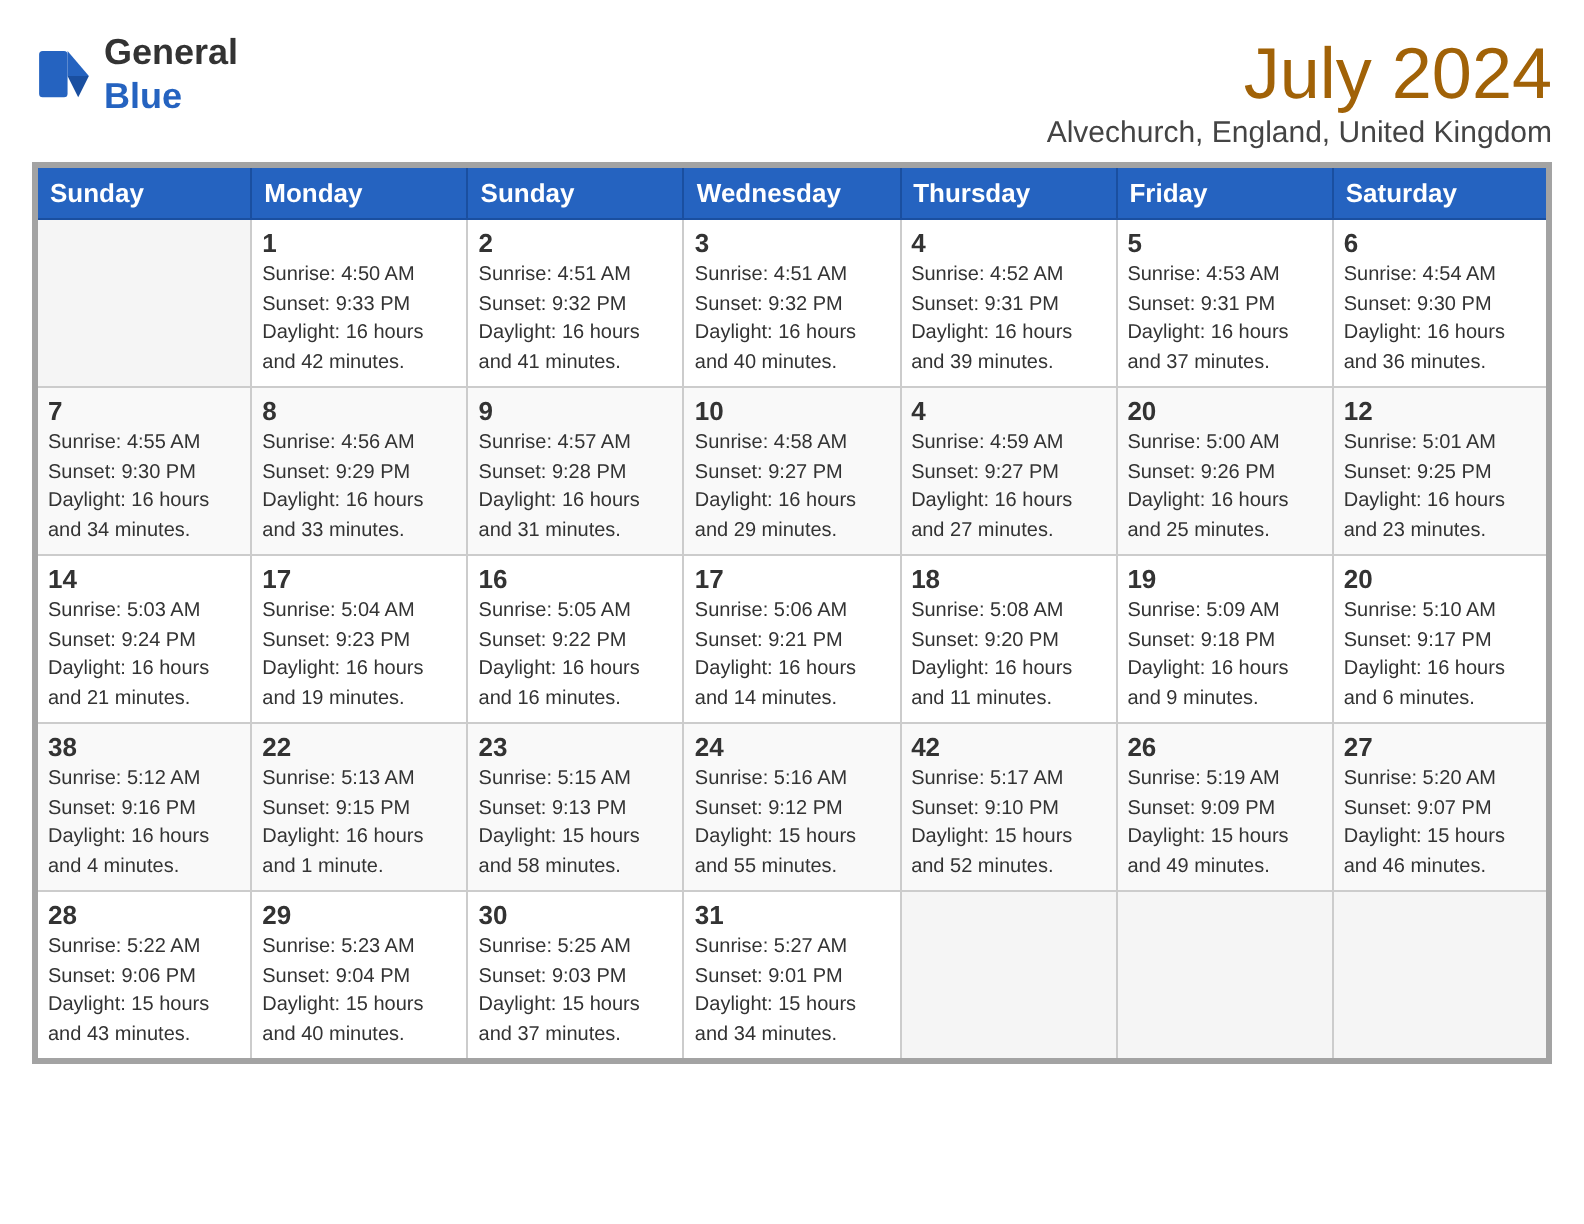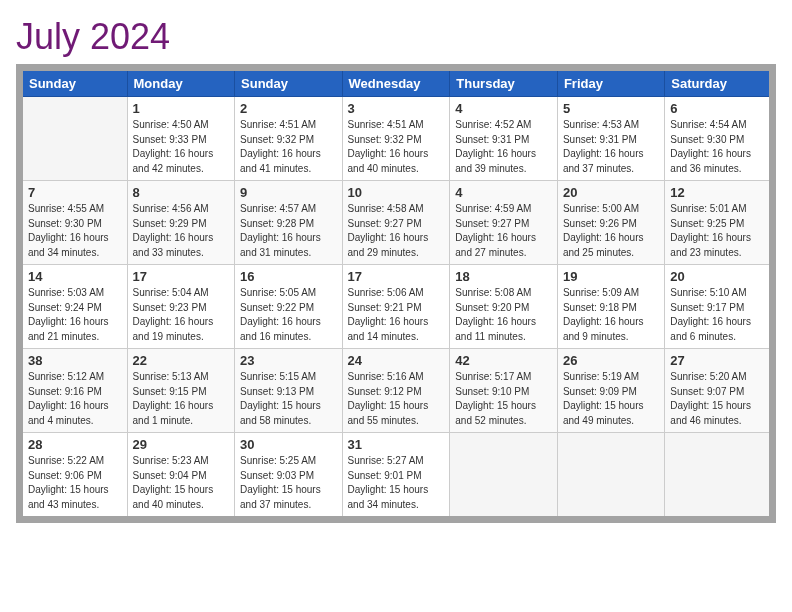--- a/index.html
+++ b/index.html
@@ -30,31 +30,31 @@
     .logo-blue { color: #2563c0; }
     .logo-icon {
       width: 32px;
       height: 32px;
     }
     .title-block {
       text-align: right;
     }
     .month-year {
       font-size: 36px;
-      color: #701a75;
+      color: #a16207;
       font-weight: normal;
     }
     .location {
       font-size: 15px;
       color: #444;
     }
     .calendar {
       width: 100%;
       border-collapse: collapse;
-      border: 7px solid #a3a3a3;
+      border: 3px solid #a3a3a3;
     }
     .calendar th {
       background-color: #2563c0;
       color: #fff;
       font-size: 13px;
       padding: 5px 6px;
       text-align: left;
       border: 1px solid #1a4fa0;
       font-weight: bold;
     }
@@ -82,22 +82,34 @@
       font-size: 10px;
     }
     tr:nth-child(even) td:not(.empty) {
       background: #f9f9f9;
     }
   </style>
 </head>
 <body>
 
 <div class="header">
+  <div class="logo">
+    <svg class="logo-icon" viewBox="0 0 36 36">
+      <polygon points="20,4 32,18 20,18" fill="#2563c0"></polygon>
+      <polygon points="20,18 32,18 26,30" fill="#1a4fa0"></polygon>
+      <rect x="4" y="4" width="16" height="26" rx="2" fill="#2563c0"></rect>
+    </svg>
+    <div class="logo-text">
+      <span class="logo-general">General</span><br>
+      <span class="logo-blue">Blue</span>
+    </div>
+  </div>
   <div class="title-block">
     <div class="month-year">July 2024</div>
+    <div class="location">Alvechurch, England, United Kingdom</div>
   </div>
 </div>
 
 <table class="calendar">
   <thead>
     <tr>
     <th>Sunday</th>
         <th>Monday</th>
         <th>Sunday</th>
         <th>Wednesday</th>

